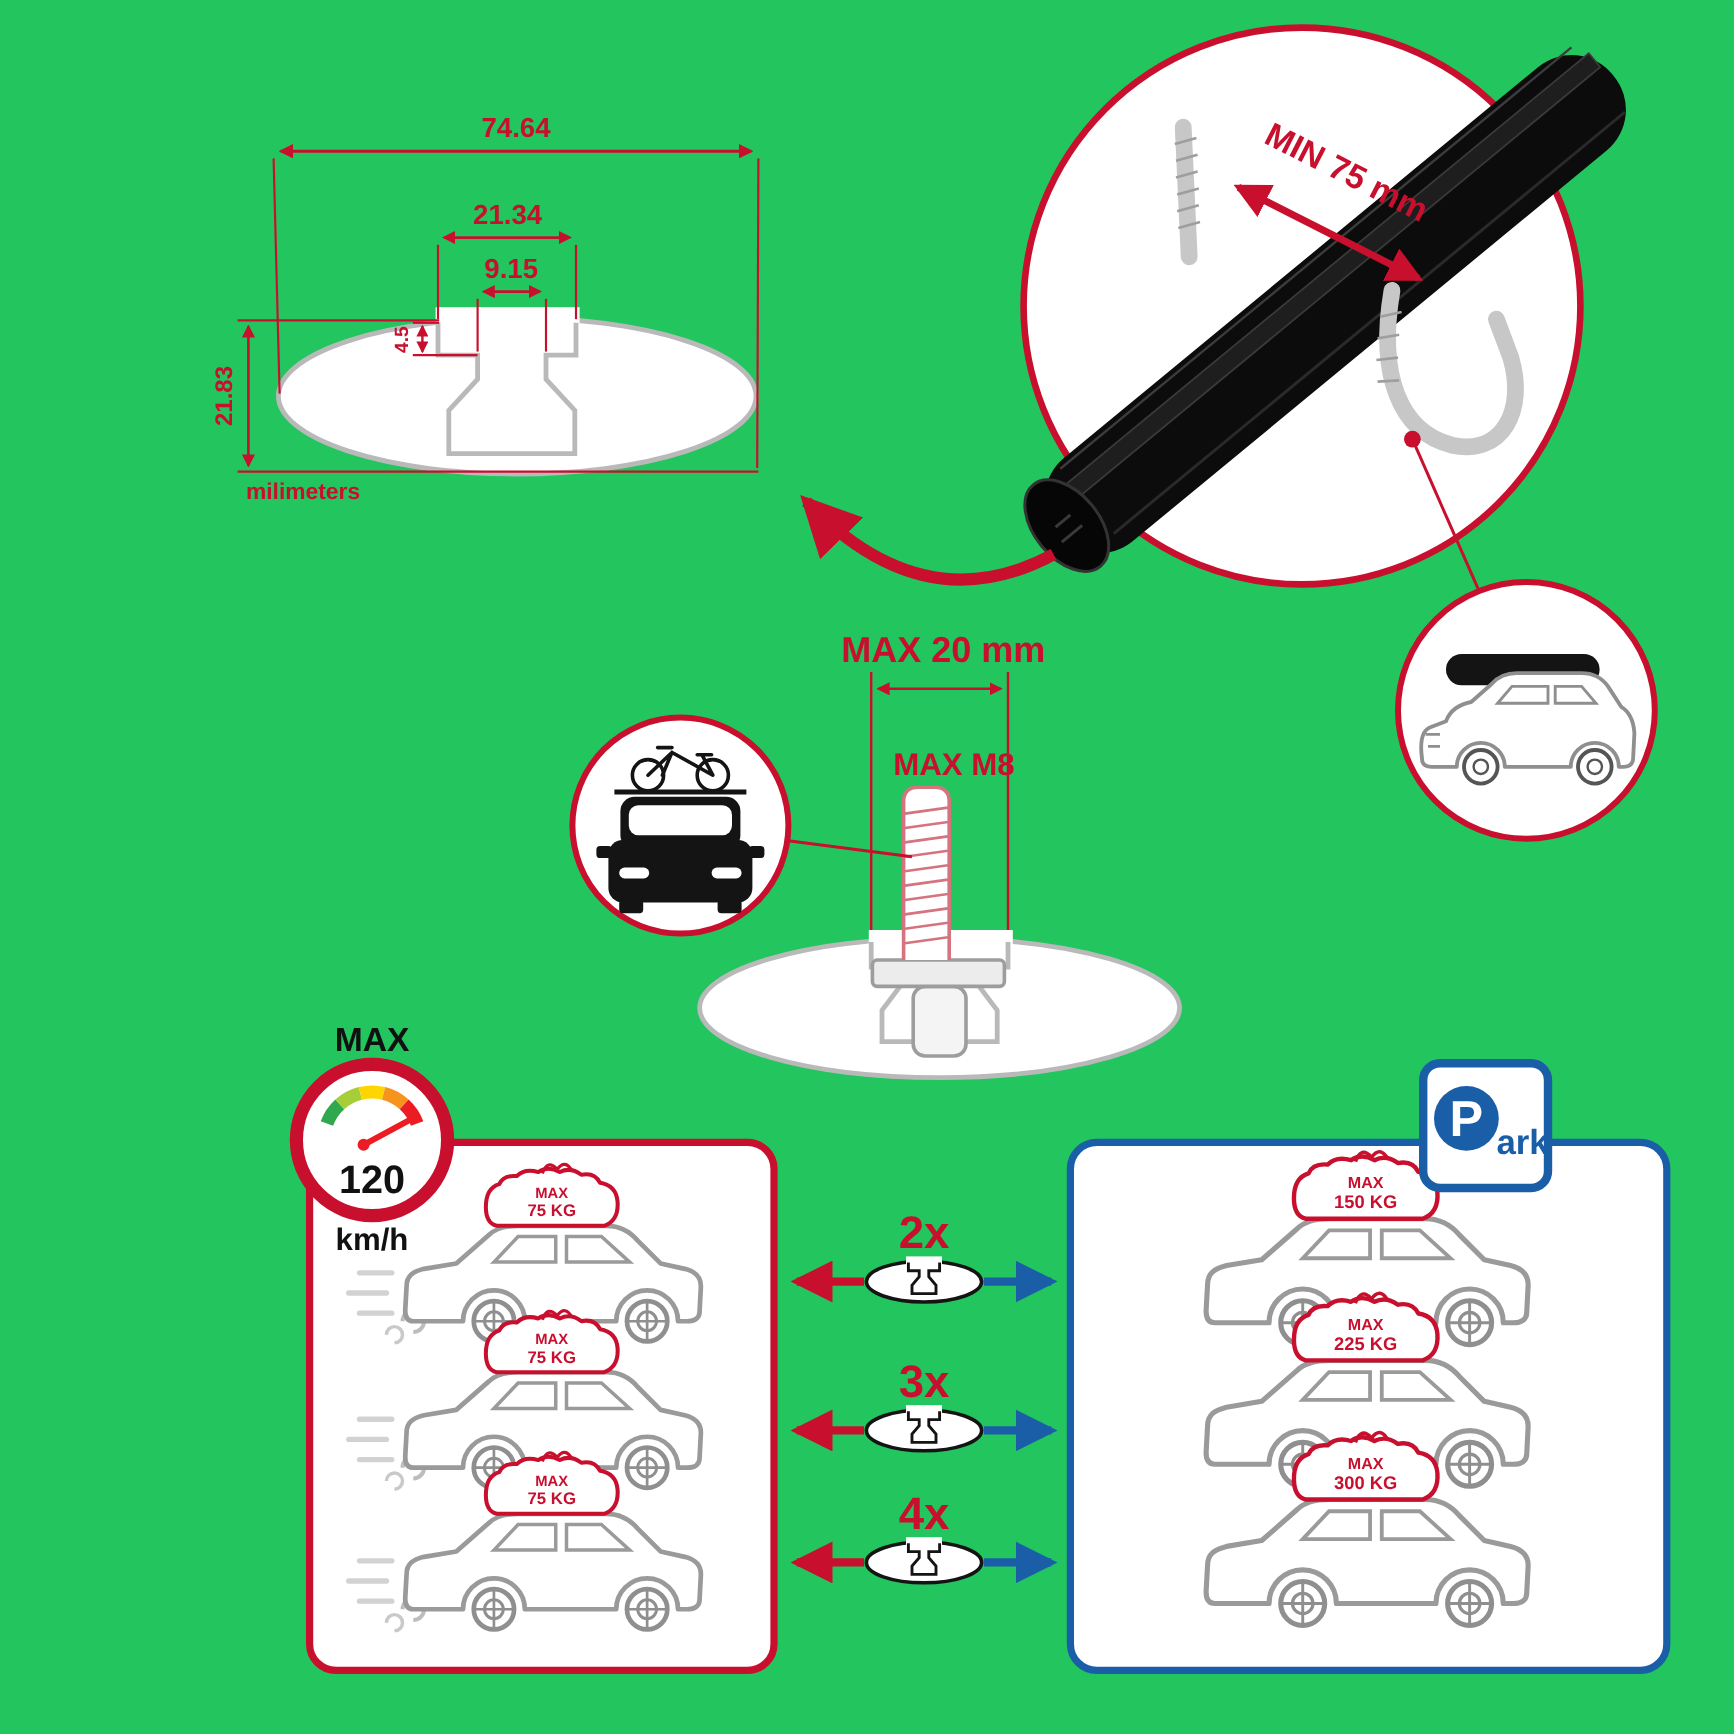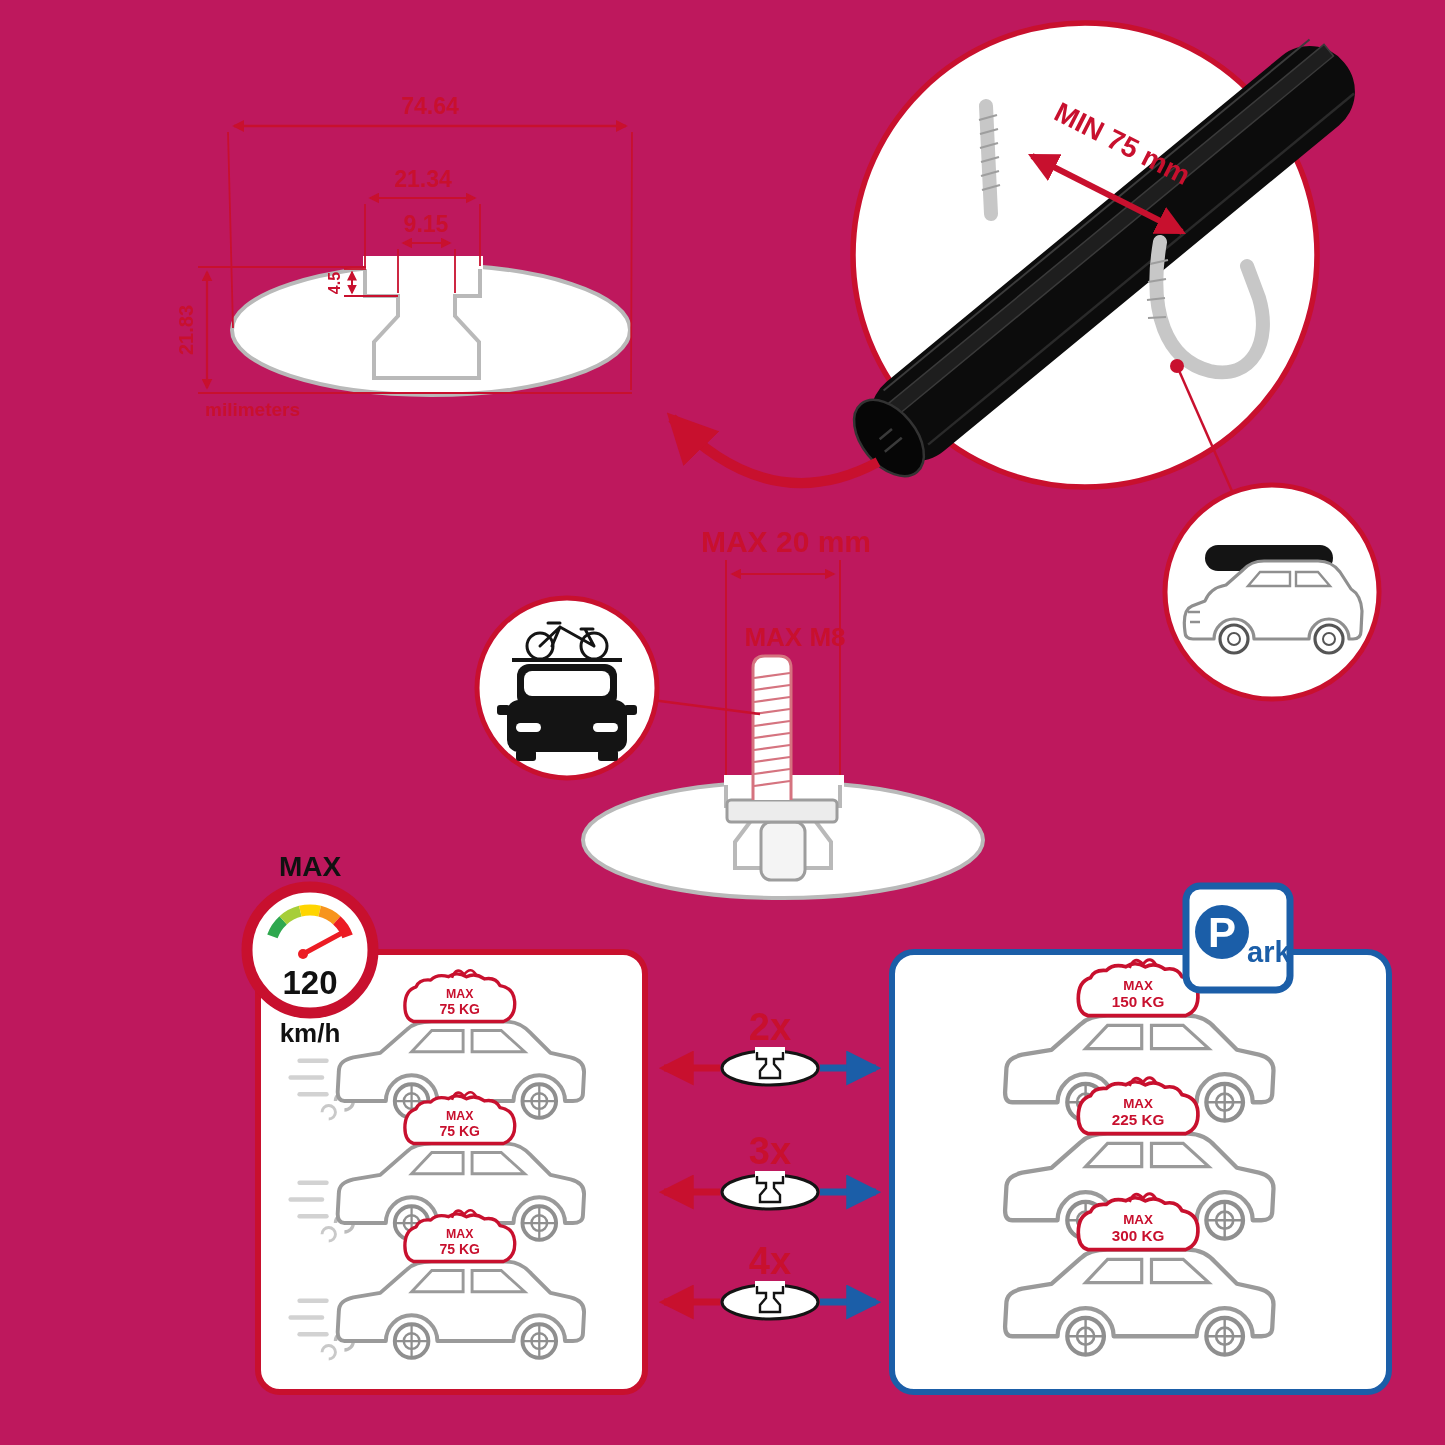--- a/index.html
+++ b/index.html
@@ -1,16 +1,16 @@
 <!DOCTYPE html>
 <html style="--accent_red: #C8102E; --accent_blue: #1B5EA8; --diagram_gray: #b9b9b9; --bar_black: #0c0c0c;"><head>
 <meta charset="utf-8">
 <style>
   html,body{margin:0;padding:0;background:#fff;}
-  .canvas{position:relative;width:1445px;height:1445px;background:#be185d;overflow:hidden;}
+  .canvas{position:relative;width:1445px;height:1445px;background:#22c55e;overflow:hidden;}
   svg{display:block;}
   text{font-family:"Liberation Sans", sans-serif;}
   .red-fill{fill:var(--accent_red,#C8102E);}
   .red-stroke{stroke:var(--accent_red,#C8102E);}
   .blue-fill{fill:var(--accent_blue,#1B5EA8);}
   .blue-stroke{stroke:var(--accent_blue,#1B5EA8);}
   .gray-stroke{stroke:var(--diagram_gray,#b9b9b9);}
   .t-dim{font-size:23px;font-weight:700;fill:var(--accent_red,#C8102E);}
   .t-dim-sm{font-size:16px;font-weight:700;fill:var(--accent_red,#C8102E);}
   .t-units{font-size:19px;font-weight:700;fill:var(--accent_red,#C8102E);}

